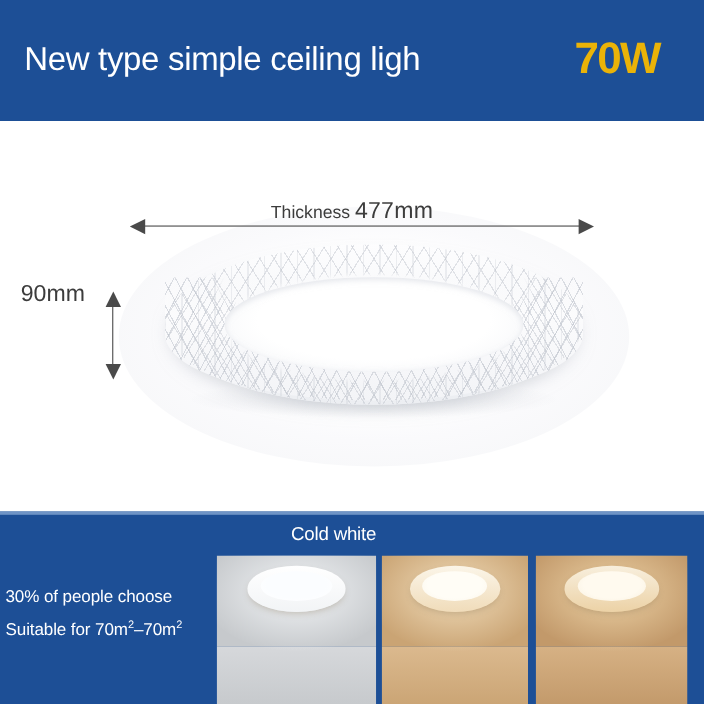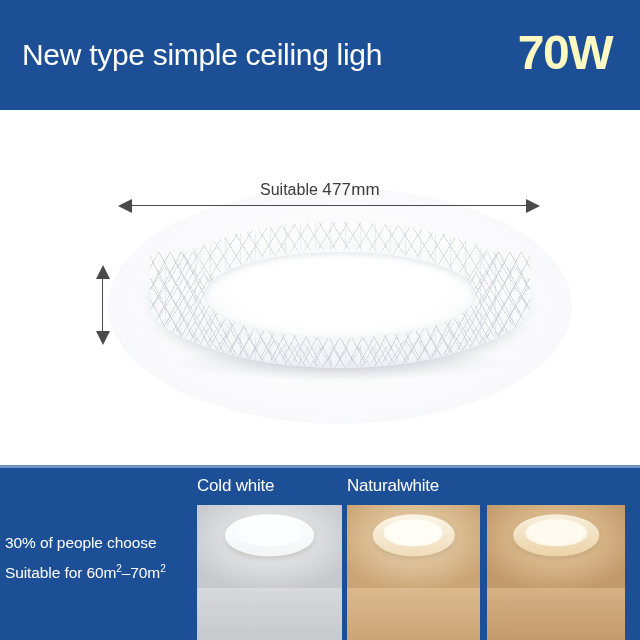--- a/index.html
+++ b/index.html
@@ -11,36 +11,36 @@
     position:absolute;left:0;top:0;width:640px;height:110px;
     background:#1d4f96;
   }
   .header-title{
     position:absolute;left:22px;top:30px;
     color:#ffffff;font-size:30px;line-height:50px;
     letter-spacing:-0.3px;white-space:nowrap;
     font-family:"Liberation Sans",sans-serif;
   }
   .header-watt{
-    position:absolute;right:28px;top:24px;
-    color:#fef9c3;font-size:48px;line-height:58px;font-weight:bold;
+    position:absolute;right:40px;top:24px;
+    color:#eab308;font-size:40px;line-height:58px;font-weight:bold;
     letter-spacing:-1.5px;white-space:nowrap;
   }
 
   
   .product-area{
     position:absolute;left:0;top:110px;width:640px;height:355px;
     background:#ffffff;overflow:hidden;
   }
 
   .diameter-label{
     position:absolute;left:0;top:70px;width:640px;text-align:center;
     color:#3c3c3c;font-size:16px;white-space:nowrap;
   }
-  .diameter-label .dim-num{font-size:17px;letter-spacing:.2px;}
+  .diameter-label .dim-num{font-size:21px;letter-spacing:.2px;}
 
   
   .h-arrow{position:absolute;left:118px;top:88px;width:422px;height:16px;}
   .h-arrow .shaft{position:absolute;left:8px;top:7px;width:406px;height:1.4px;background:#4a4a4a;}
   .h-arrow .head{position:absolute;top:1px;width:0;height:0;
      border-top:7px solid transparent;border-bottom:7px solid transparent;}
   .h-arrow .head.left{left:0;border-right:14px solid #4a4a4a;}
   .h-arrow .head.right{right:0;border-left:14px solid #4a4a4a;}
 
   
@@ -111,21 +111,21 @@
   }
   .blurb{
     position:absolute;left:5px;top:62px;width:190px;
     color:#ffffff;font-size:15.5px;line-height:26px;white-space:nowrap;
   }
   .blurb div{letter-spacing:-0.1px;}
   .blurb sup{font-size:10px;vertical-align:super;}
 
   .swatch{position:absolute;top:0;}
   .swatch-label{
-    position:absolute;top:8px;left:0;width:100%;text-align:left;
+    position:absolute;top:8px;left:0;width:100%;text-align:right;
     color:#ffffff;font-size:17px;white-space:nowrap;letter-spacing:-0.2px;
   }
   .swatch-photo{
     position:absolute;top:37px;left:0;width:100%;height:138px;overflow:hidden;
   }
   .room{position:absolute;inset:0;}
   .room .wall{position:absolute;left:0;top:0;width:100%;height:60%;}
   .room .floor{position:absolute;left:0;bottom:0;width:100%;height:40%;}
   .mini-lamp{
     position:absolute;left:50%;top:22%;transform:translate(-50%,-50%);
@@ -159,66 +159,66 @@
       <div class="lamp-shadow"></div>
       <div class="lamp-body"></div>
       <div class="lamp-side">
         <div class="lamp-side-tex"></div>
       </div>
       <div class="lamp-rim"></div>
       <div class="lamp-inner"></div>
     </div>
 
     <div class="diameter-label">
-      <span>Suitable</span>
+      <span>Thickness</span>
       <span class="dim-num">477mm</span>
     </div>
 
     <div class="h-arrow">
       <div class="head left"></div>
       <div class="shaft"></div>
       <div class="head right"></div>
     </div>
 
     <div class="thickness-label">
+      <div class="t-num">90mm</div>
     </div>
 
     <div class="v-arrow">
       <div class="head up"></div>
       <div class="shaft"></div>
       <div class="head down"></div>
     </div>
   </div>
 
   <div class="bottom">
 
     <div class="blurb">
       <div>30% of people choose</div>
       <div>
-        <span>Suitable for 60m</span><sup>2</sup><span>–70m</span><sup>2</sup>
+        <span>Suitable for 70m</span><sup>2</sup><span>–70m</span><sup>2</sup>
       </div>
     </div>
 
     <div class="swatch" style="left:197px;width:145px;height:175px;">
       <div class="swatch-label">Cold white</div>
       <div class="swatch-photo">
         <div class="room">
           <div class="wall" style="background: linear-gradient(rgb(198, 201, 204) 0%, rgb(198, 201, 204) 100%);"></div>
           <div class="floor" style="background: linear-gradient(rgb(214, 216, 219) 0%, rgb(198, 201, 204) 100%);"></div>
           <div class="mini-halo" style="background: radial-gradient(rgb(242, 244, 246) 0%, rgba(255, 255, 255, 0) 72%);"></div>
           <div class="mini-lamp">
             <div class="mini-body" style="background: linear-gradient(rgb(255, 255, 255) 0%, rgb(242, 244, 246) 100%); box-shadow: rgba(120, 100, 70, 0.35) 0px 3px 7px -2px;"></div>
             <div class="mini-core" style="background: radial-gradient(at 50% 45%, rgb(251, 253, 255) 58%, rgb(255, 255, 255) 100%);"></div>
           </div>
         </div>
       </div>
     </div>
 
     <div class="swatch" style="left:347px;width:133px;height:175px;">
-      <div class="swatch-label">Naturalwhite</div>
       <div class="swatch-photo">
         <div class="room">
           <div class="wall" style="background: linear-gradient(rgb(202, 164, 116) 0%, rgb(202, 164, 116) 100%);"></div>
           <div class="floor" style="background: linear-gradient(rgb(219, 185, 142) 0%, rgb(202, 164, 116) 100%);"></div>
           <div class="mini-halo" style="background: radial-gradient(rgb(240, 220, 186) 0%, rgba(255, 255, 255, 0) 72%);"></div>
           <div class="mini-lamp">
             <div class="mini-body" style="background: linear-gradient(rgb(251, 245, 232) 0%, rgb(240, 220, 186) 100%); box-shadow: rgba(120, 100, 70, 0.35) 0px 3px 7px -2px;"></div>
             <div class="mini-core" style="background: radial-gradient(at 50% 45%, rgb(255, 253, 246) 58%, rgb(251, 245, 232) 100%);"></div>
           </div>
         </div>

